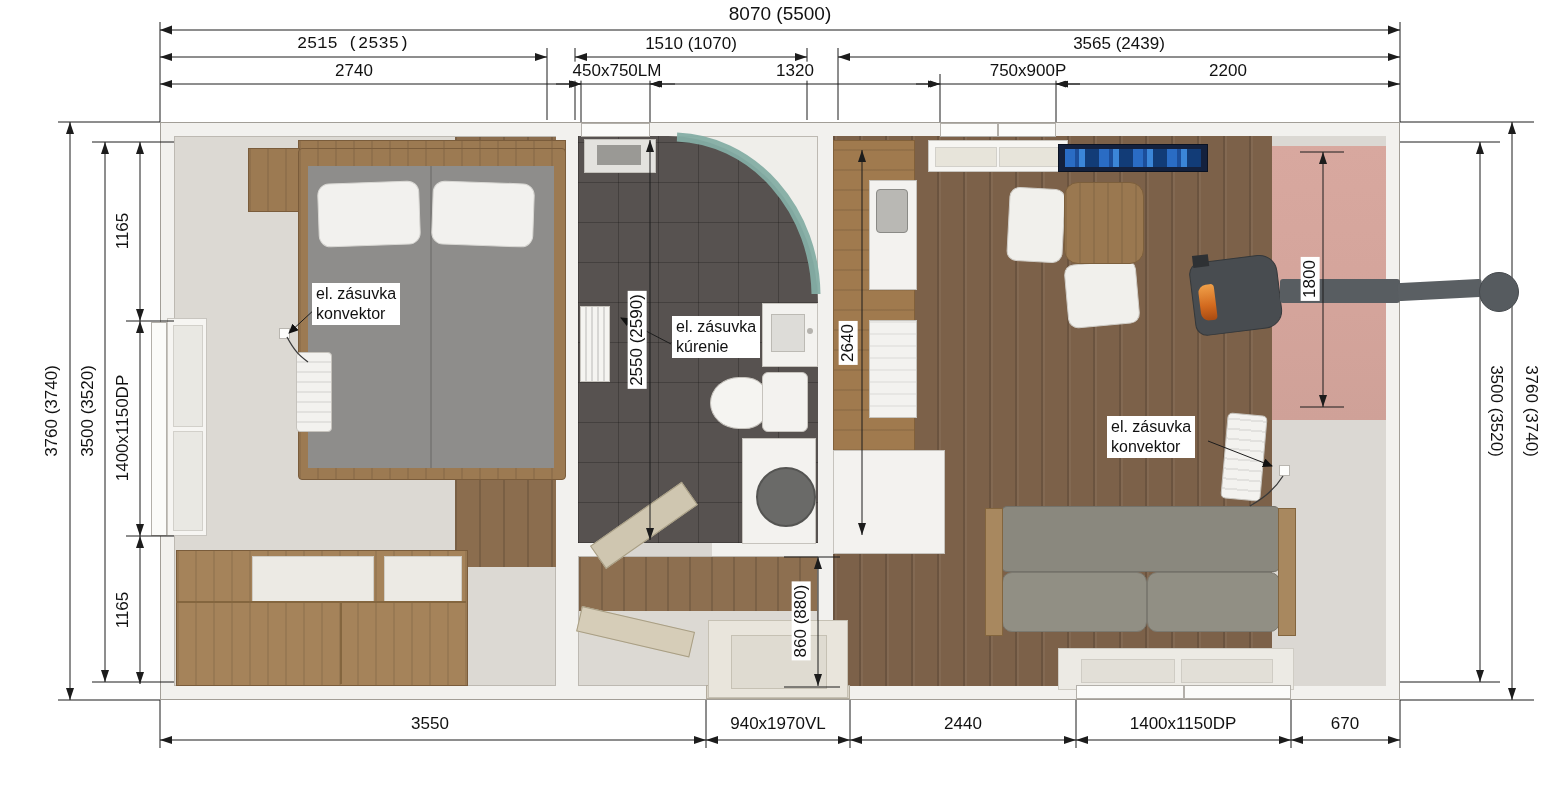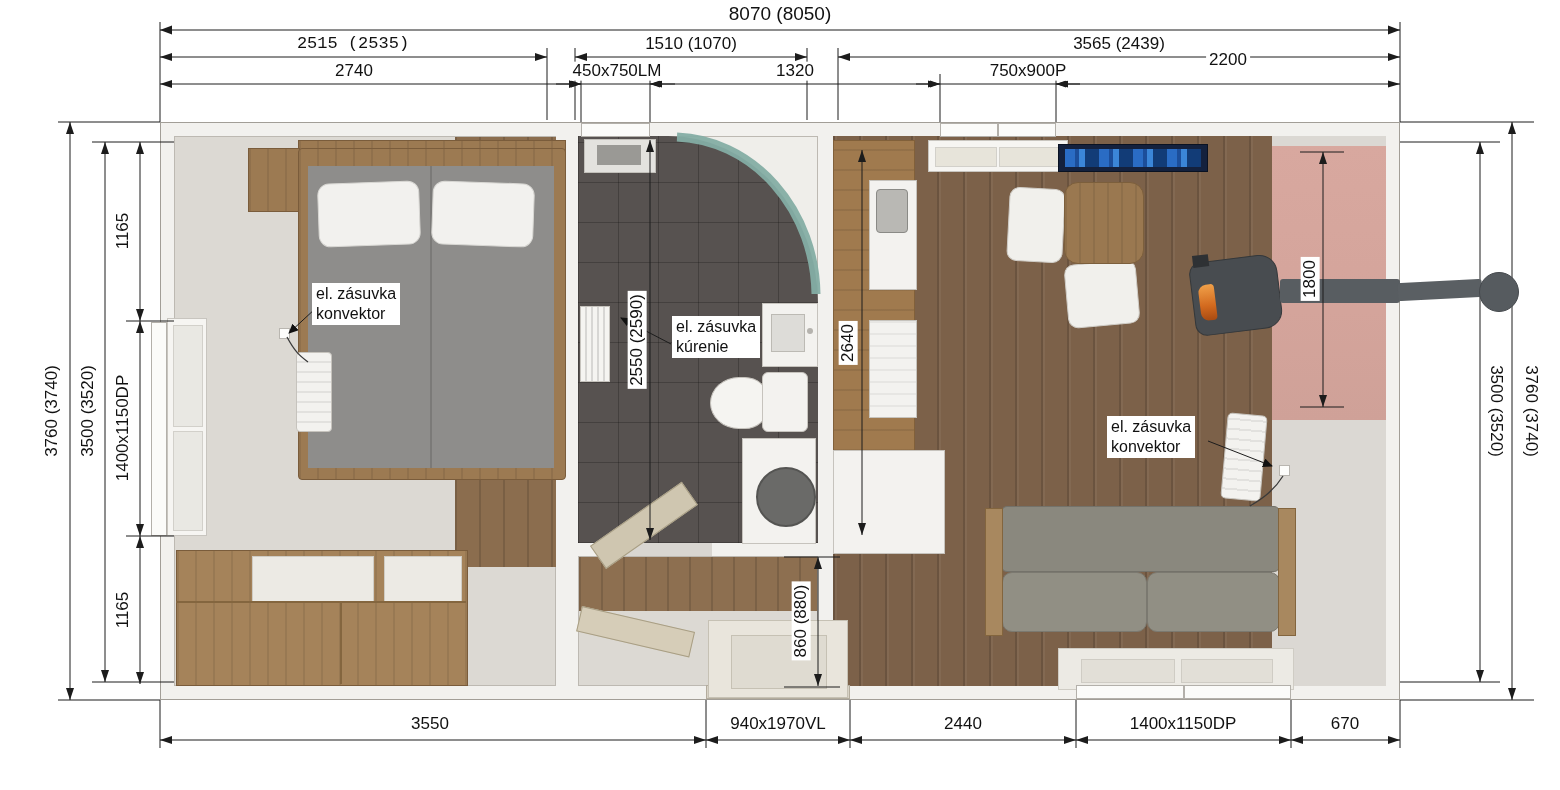--- a/index.html
+++ b/index.html
@@ -244,29 +244,29 @@
     <polygon points="1323,152 1319,164 1327,164"></polygon>
       <polygon points="1323,407 1319,395 1327,395"></polygon>
     <polygon points="818,557 814,569 822,569"></polygon>
       <polygon points="818,686 814,674 822,674"></polygon>
 
     <line x1="316" y1="308" x2="289" y2="333" marker-end="url(#ah)"></line>
     <line x1="671" y1="344" x2="621" y2="318" marker-end="url(#ah)"></line>
     <line x1="1208" y1="441" x2="1272" y2="466" marker-end="url(#ah)"></line>
   </svg>
 
-  <div class="dimtext big" style="left:780px;top:14px;">8070 (8050)</div>
+  <div class="dimtext big" style="left:780px;top:14px;">8070 (5500)</div>
   <div class="dimtext" style="left:353px;top:44px;font-family:Liberation Mono, monospace;">2515 (2535)</div>
   <div class="dimtext" style="left:691px;top:44px;">1510 (1070)</div>
   <div class="dimtext" style="left:1119px;top:44px;">3565 (2439)</div>
   <div class="dimtext" style="left:354px;top:71px;">2740</div>
   <div class="dimtext" style="left:617px;top:71px;">450x750LM</div>
   <div class="dimtext" style="left:795px;top:71px;">1320</div>
   <div class="dimtext" style="left:998px;top:71px;margin-left:30px;">750x900P</div>
-  <div class="dimtext" style="left:1228px;top:60px;">2200</div>
+  <div class="dimtext" style="left:1228px;top:71px;">2200</div>
   <div class="dimtext" style="left:430px;top:724px;">3550</div>
   <div class="dimtext" style="left:778px;top:724px;">940x1970VL</div>
   <div class="dimtext" style="left:963px;top:724px;">2440</div>
   <div class="dimtext" style="left:1183px;top:724px;">1400x1150DP</div>
   <div class="dimtext" style="left:1345px;top:724px;">670</div>
   <div class="dimtext vtext" style="left:52px;top:411px;">3760 (3740)</div>
   <div class="dimtext vtext" style="left:88px;top:411px;">3500 (3520)</div>
   <div class="dimtext vtext" style="left:123px;top:231px;">1165</div>
   <div class="dimtext vtext" style="left:123px;top:428px;">1400x1150DP</div>
   <div class="dimtext vtext" style="left:123px;top:610px;">1165</div>

